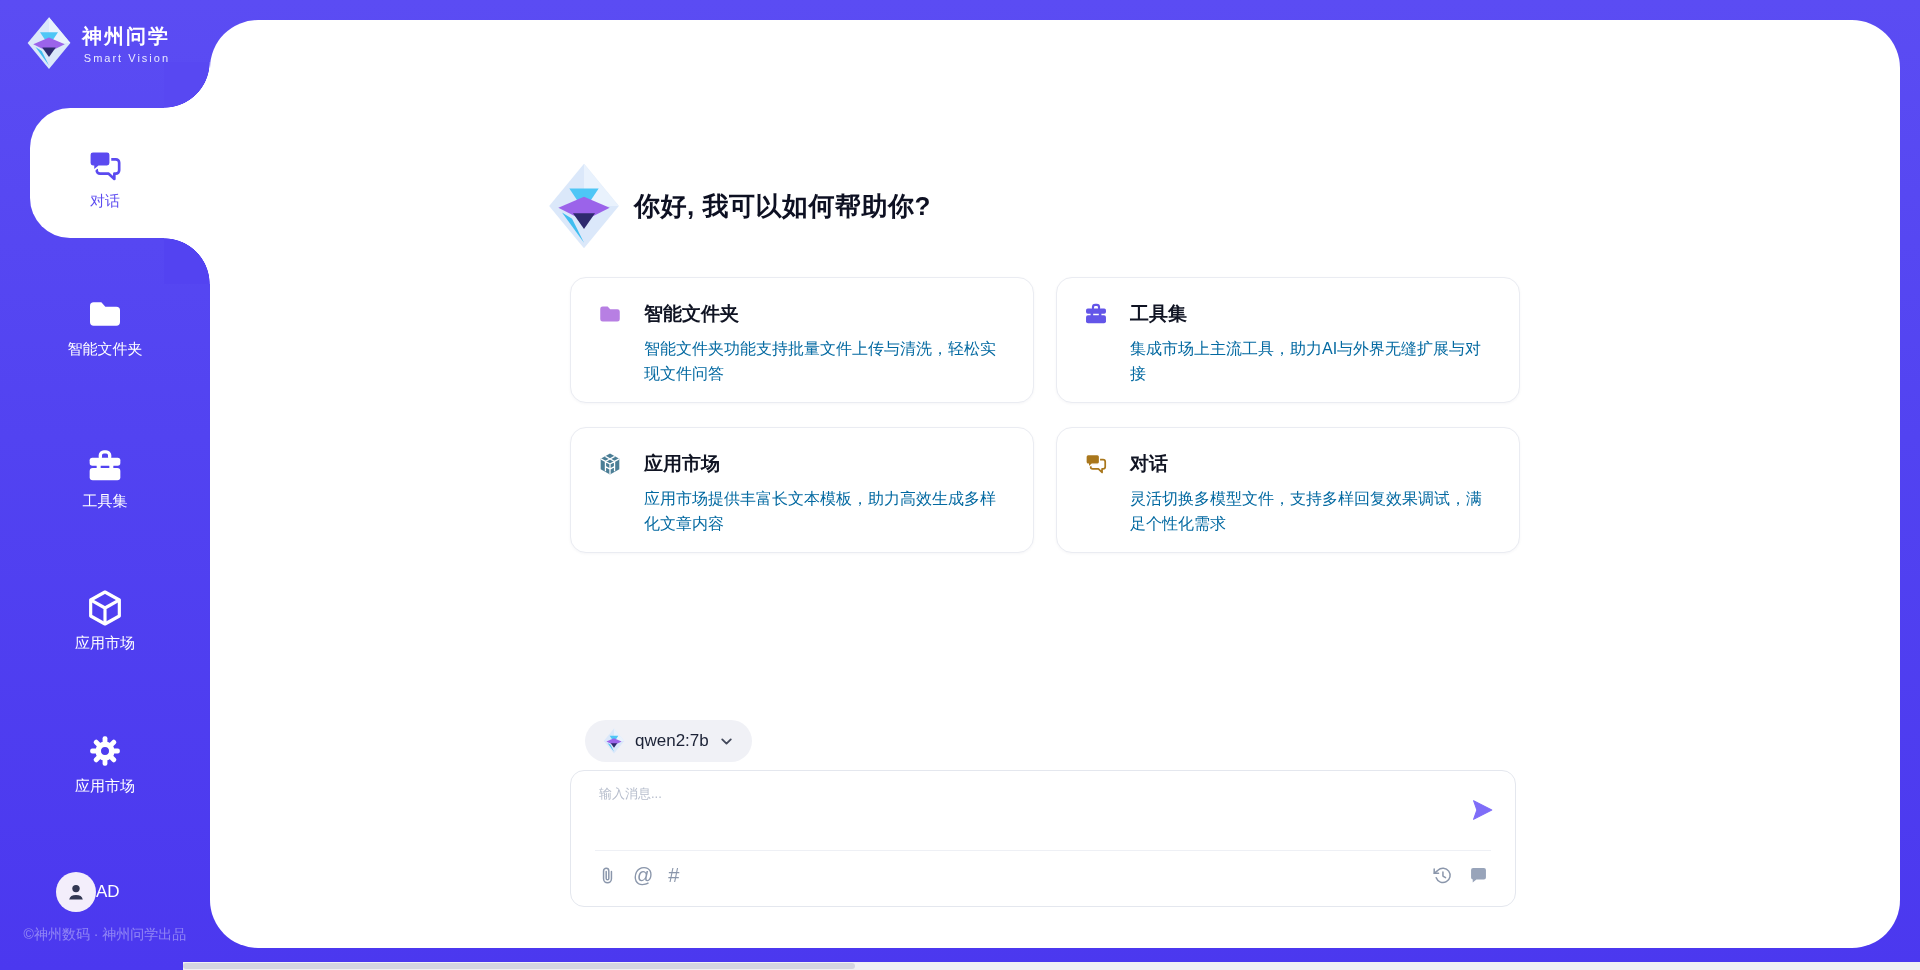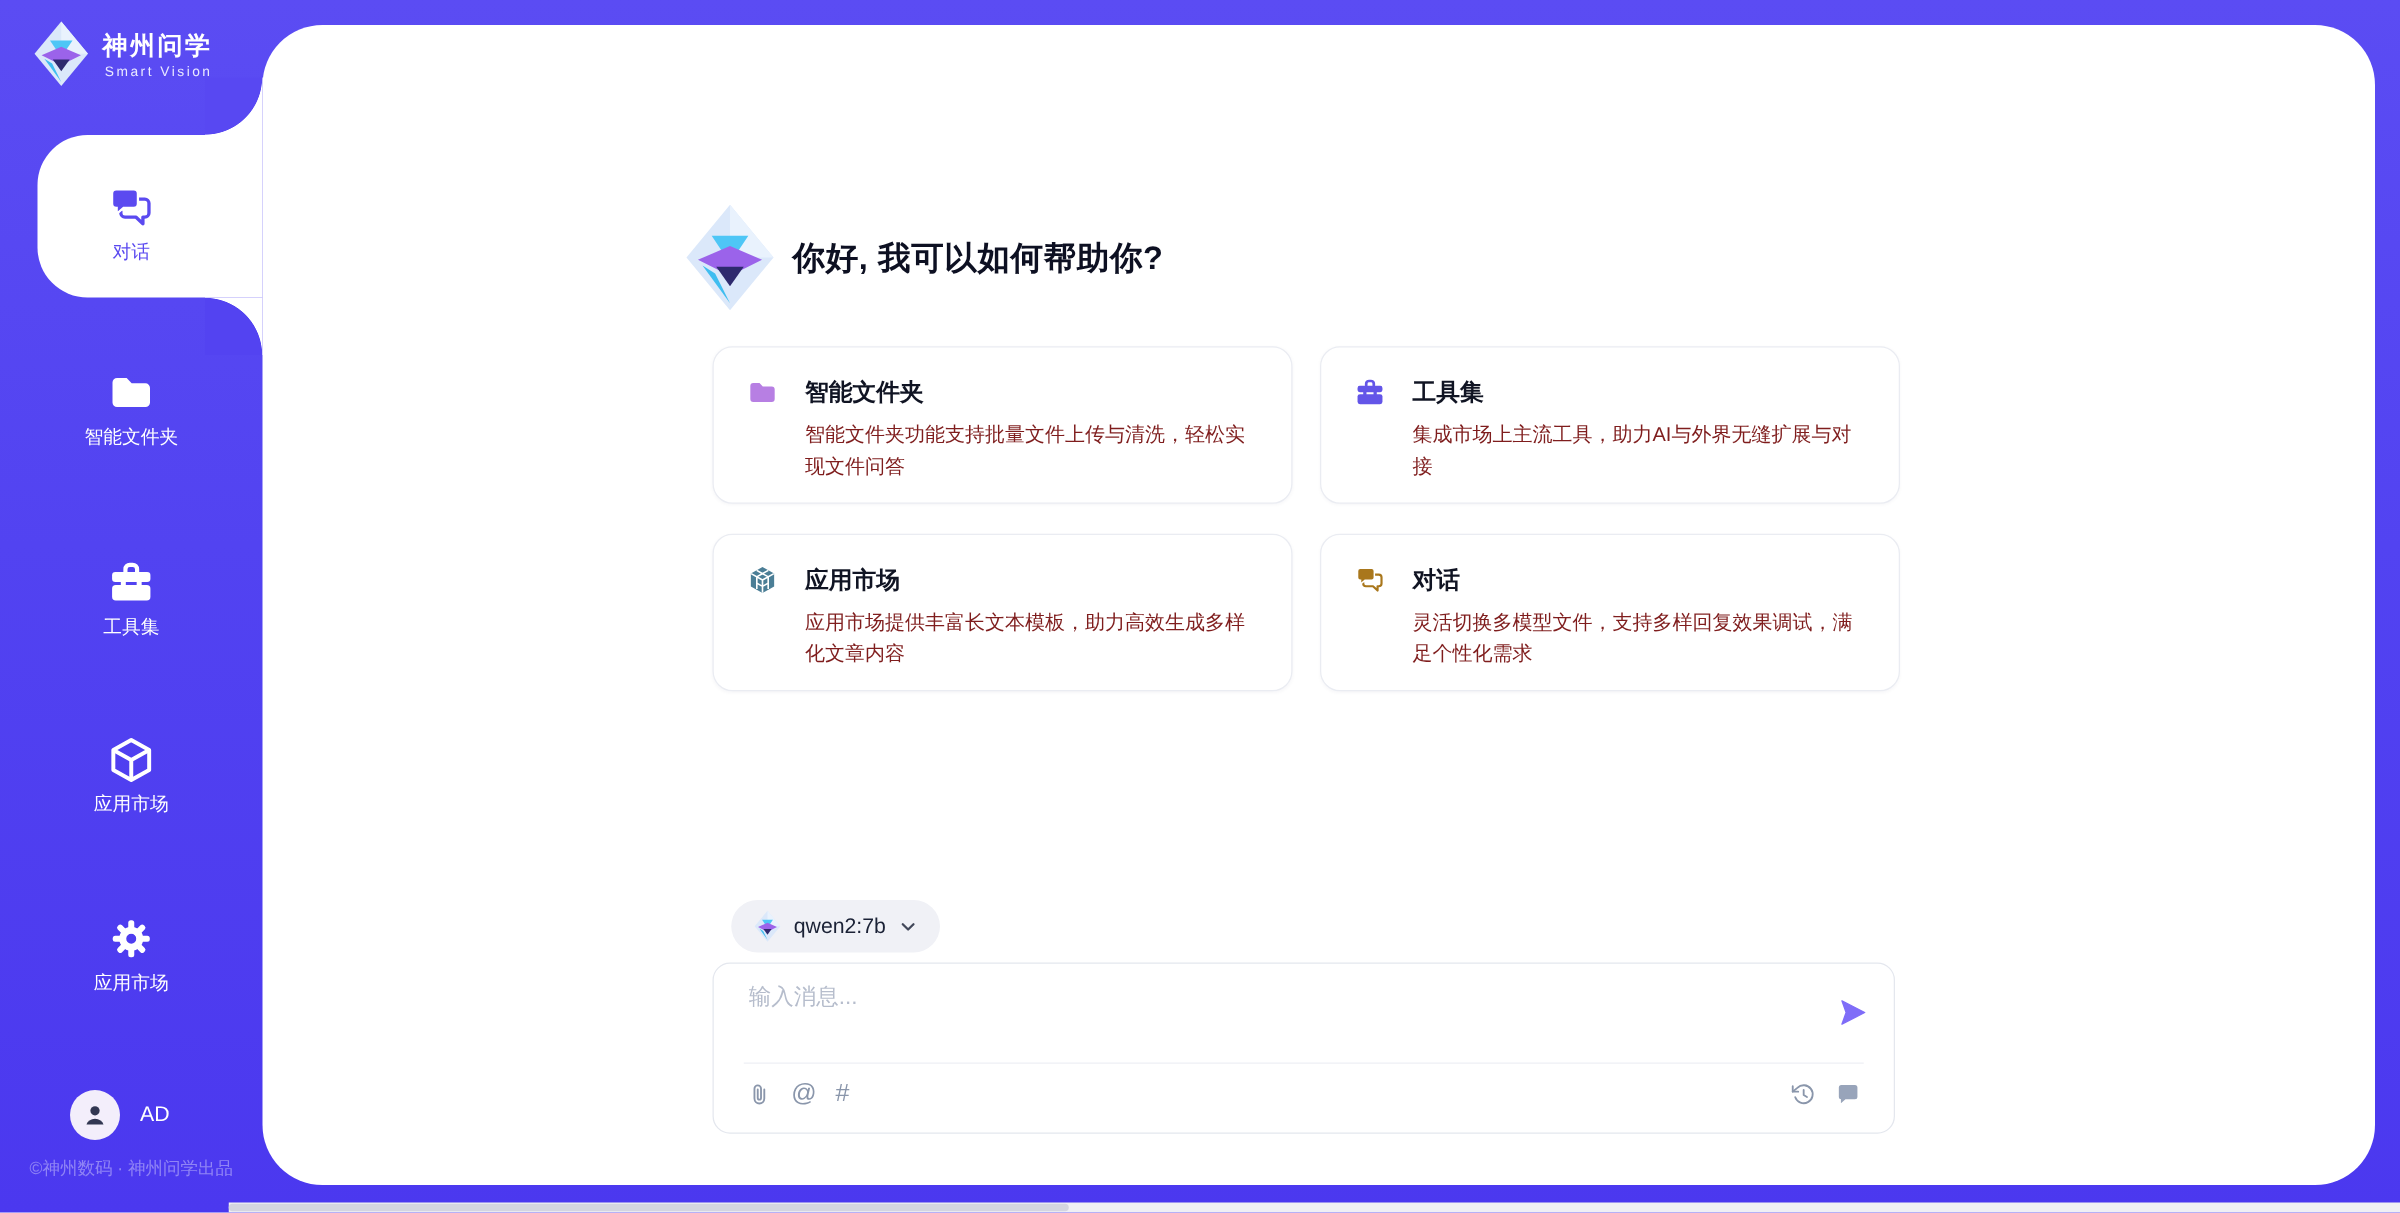--- a/index.html
+++ b/index.html
@@ -28,21 +28,21 @@
   .nav-item svg { width:40px; height:40px; display:block; margin:0 auto; }
   .nav-label { display:block; font-size:15px; margin-top:6px; font-weight:500; }
   .nav-item.active { color:#5b4af0; }
 
   .nav-chat   { top:146px; }
   .nav-folder { top:294px; }
   .nav-tools  { top:446px; }
   .nav-apps   { top:588px; }
   .nav-gear   { top:731px; }
 
-  .user-row { position:absolute; top:872px; left:56px; display:flex; align-items:center; gap:16px; }
+  .user-row { position:absolute; top:872px; left:56px; display:flex; align-items:center; }
   .avatar { width:40px; height:40px; border-radius:50%; background:#f3eefb; display:flex;
     align-items:center; justify-content:center; cursor:pointer; }
   .avatar svg { width:24px; height:24px; }
   .user-initials { color:#fff; font-size:17px; font-weight:500; }
 
   .side-footer { position:absolute; top:926px; left:0; width:210px; text-align:center;
     color:rgba(255,255,255,0.38); font-size:14px; }
 
   
   .panel { position:absolute; left:210px; top:20px; width:1690px; height:928px;
@@ -52,34 +52,34 @@
   .greeting svg { width:74px; height:88px; }
   .greeting-text { font-size:26px; font-weight:800; color:#0d1022; letter-spacing:0.5px; }
 
   .cards { position:absolute; top:257px; left:360px; width:952px;
     display:grid; grid-template-columns:464px 464px; grid-auto-rows:126px; gap:24px 22px; }
   .card { background:#fff; border:1px solid #eaecf2; border-radius:16px; padding:23px 28px 0 26px;
     box-shadow:0 1px 3px rgba(25,28,80,0.04); cursor:pointer; }
   .card-head { display:flex; align-items:center; gap:21px; }
   .card-head svg { width:26px; height:26px; flex:0 0 26px; }
   .card-title { font-size:19px; font-weight:800; color:#101423; }
-  .card-desc { margin:9px 0 0 47px; font-size:16px; color:#7f1d1d; line-height:25px; }
+  .card-desc { margin:9px 0 0 47px; font-size:16px; color:#0369a1; line-height:25px; }
 
   
   .model-pill { position:absolute; top:700px; left:375px; height:42px; padding:0 18px;
     background:#f0f1f6; border-radius:21px; display:flex; align-items:center; gap:10px; cursor:pointer; }
   .model-pill svg.gem { width:22px; height:26px; }
   .model-label { font-size:17px; color:#1b2236; font-weight:500; }
   .model-pill svg.chev { width:15px; height:15px; }
 
   .input-box { position:absolute; top:750px; left:360px; width:946px; height:137px;
     border:1.5px solid #e4e7ee; border-radius:14px; background:#fff; }
   .input-box textarea { position:absolute; top:14px; left:28px; width:840px; height:56px;
     border:none; outline:none; resize:none; background:transparent;
-    font-family:inherit; font-size:18px; color:#7f1d1d; }
+    font-family:inherit; font-size:13px; color:#7f1d1d; }
   .input-box textarea::placeholder { color:#b6bdcc; }
   .send-btn { position:absolute; top:26px; right:20px; width:26px; height:26px; cursor:pointer; }
   .send-btn svg { width:26px; height:26px; }
   .input-divider { position:absolute; top:79px; left:24px; right:24px; border-top:1px solid #eef0f5; }
   .icon-row { position:absolute; top:94px; left:26px; right:26px; display:flex;
     justify-content:space-between; align-items:center; color:#8a96ab; }
   .icon-group { display:flex; align-items:center; gap:15px; }
   .icon-group svg { width:21px; height:21px; display:block; cursor:pointer; }
   .glyph-ic { font-size:20px; font-weight:500; cursor:pointer; line-height:21px; }
 

